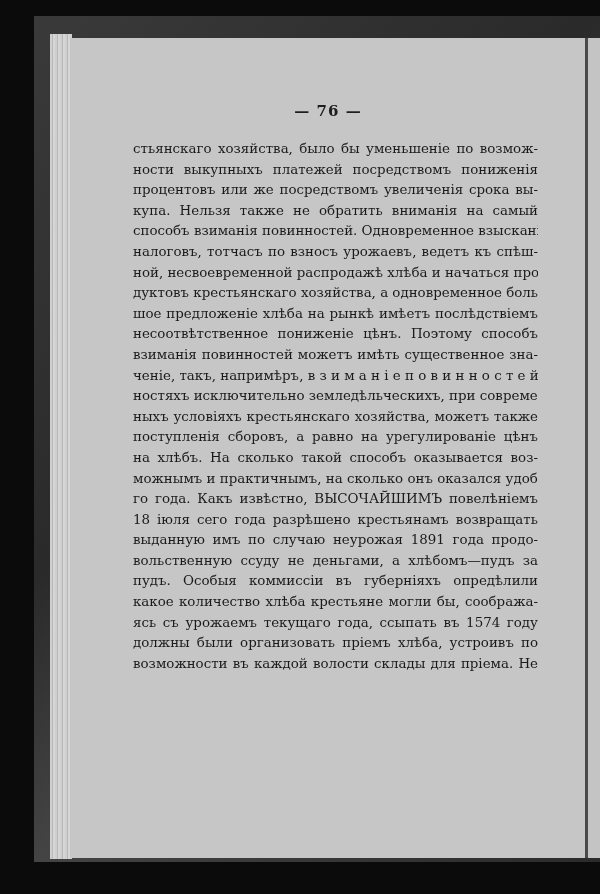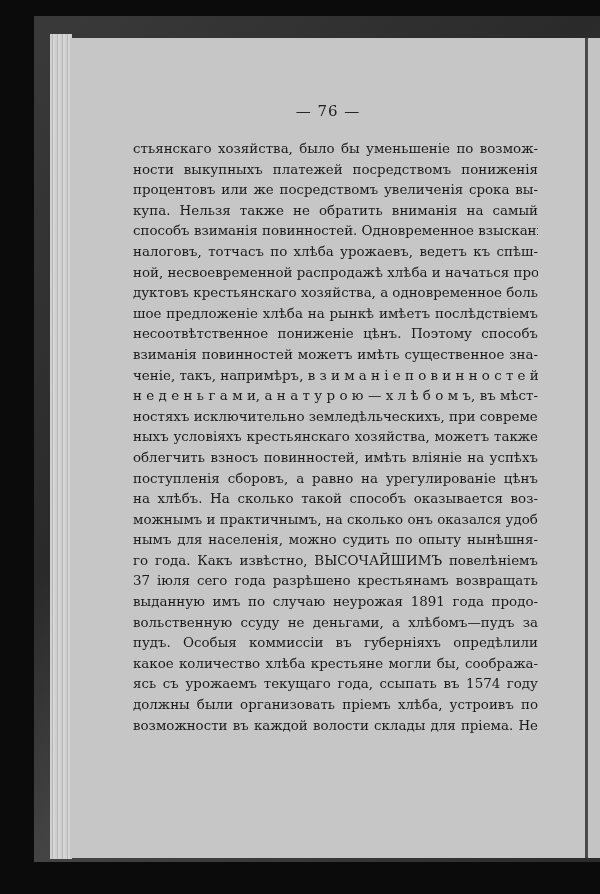--- a/index.html
+++ b/index.html
@@ -26,20 +26,21 @@
     }
     .gutter-strip {
       position: absolute; left: 585px; top: 38px; width: 15px; height: 820px;
       background: linear-gradient(90deg, #4a4a4a 0 3px, #c4c4c4 3px 100%);
     }
     .page-number {
       position: absolute; left: 0; width: 100%; top: 64px;
       text-align: center; font-size: 15px; color: #1e1e1e;
       letter-spacing: 1px;
       padding-left: 0px;
+      font-weight: bold;
     }
     .text {
       position: absolute; left: 63px; top: 101px; width: 405px;
       color: #1a1a1a; font-size: 13.4px;
     }
     .line {
       height: 20.6px; line-height: 20.6px; white-space: nowrap;
       text-align: justify; text-align-last: justify;
       overflow: hidden;
     }
@@ -50,37 +51,34 @@
 <div class="cover"></div>
 <div class="page-stack"></div>
 <div class="page">
   <div class="page-number">— 76 —</div>
   <div class="text">
     <div class="line">стьянскаго хозяйства, было бы уменьшеніе по возмож-</div>
     <div class="line">ности выкупныхъ платежей посредствомъ пониженія</div>
     <div class="line">процентовъ или же посредствомъ увеличенія срока вы-</div>
     <div class="line">купа. Нельзя также не обратить вниманія на самый</div>
     <div class="line">способъ взиманія повинностей. Одновременное взысканіе</div>
-    <div class="line">налоговъ, тотчасъ по хлѣба урожаевъ, ведетъ къ спѣш-</div>
+    <div class="line">налоговъ, тотчасъ по взносъ урожаевъ, ведетъ къ спѣш-</div>
     <div class="line">ной, несвоевременной распродажѣ хлѣба и начаться про-</div>
     <div class="line">дуктовъ крестьянскаго хозяйства, а одновременное боль-</div>
     <div class="line">шое предложеніе хлѣба на рынкѣ имѣетъ послѣдствіемъ</div>
     <div class="line">несоотвѣтственное пониженіе цѣнъ. Поэтому способъ</div>
     <div class="line">взиманія повинностей можетъ имѣть существенное зна-</div>
     <div class="line">ченіе, такъ, напримѣръ, в з и м а н і е  п о в и н н о с т е й</div>
-    <div class="line">н е  д е н ь г а м и,  а  н а т у р о ю — х л ѣ б о м ъ,  въ мѣст-</div>
     <div class="line">ностяхъ исключительно земледѣльческихъ, при современ-</div>
     <div class="line">ныхъ условіяхъ крестьянскаго хозяйства, можетъ также</div>
-    <div class="line">облегчить взносъ повинностей, имѣть вліяніе на успѣхъ</div>
     <div class="line">поступленія сборовъ, а равно на урегулированіе цѣнъ</div>
     <div class="line">на хлѣбъ. На сколько такой способъ оказывается воз-</div>
     <div class="line">можнымъ и практичнымъ, на сколько онъ оказался удоб-</div>
-    <div class="line">нымъ для населенія, можно судить по опыту нынѣшня-</div>
     <div class="line">го года. Какъ извѣстно, ВЫСОЧАЙШИМЪ повелѣніемъ</div>
-    <div class="line">37 іюля сего года разрѣшено крестьянамъ возвращать</div>
+    <div class="line">18 іюля сего года разрѣшено крестьянамъ возвращать</div>
     <div class="line">выданную имъ по случаю неурожая 1891 года продо-</div>
     <div class="line">вольственную ссуду не деньгами, а хлѣбомъ—пудъ за</div>
     <div class="line">пудъ. Особыя коммиссіи въ губерніяхъ опредѣлили</div>
     <div class="line">какое количество хлѣба крестьяне могли бы, сообража-</div>
     <div class="line">ясь съ урожаемъ текущаго года, ссыпать въ 1574 году</div>
     <div class="line">должны были организовать пріемъ хлѣба, устроивъ по</div>
     <div class="line">возможности въ каждой волости склады для пріема. Не</div>
   </div>
 </div>
 <div class="gutter-strip"></div>

